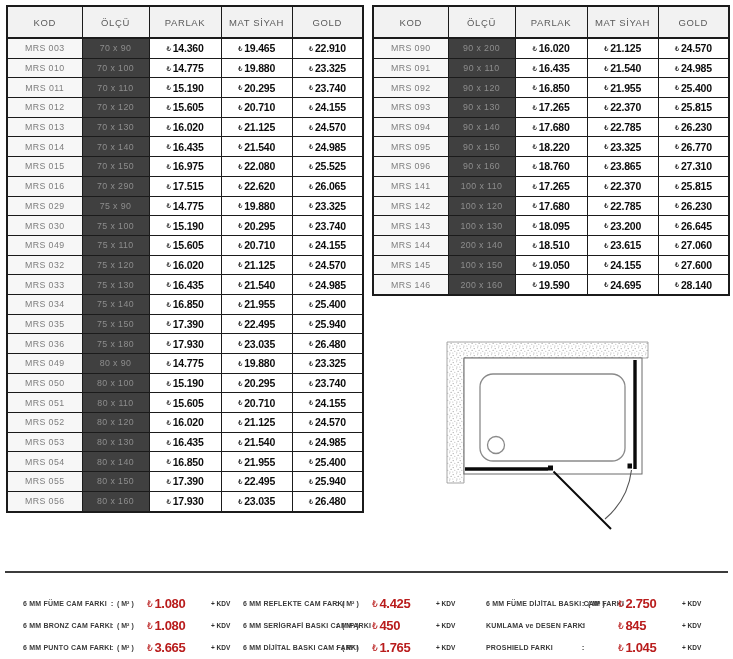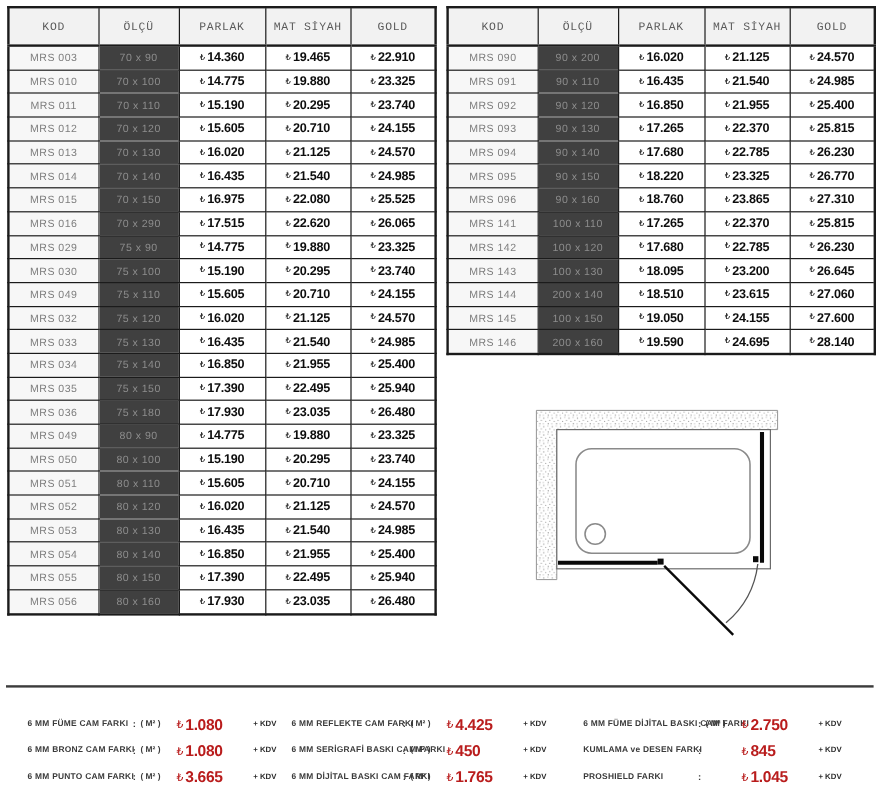--- a/index.html
+++ b/index.html
@@ -6,21 +6,21 @@
   body{width:733px;height:659px;position:relative;overflow:hidden;
        font-family:"Liberation Sans","DejaVu Sans",sans-serif;color:#111;}
 
   
   table.price-table{position:absolute;border-collapse:collapse;table-layout:fixed;
        border:2px solid #1b1b1b;background:#fff;}
   #table-left{left:6px;top:5px;width:356px;}
   #table-right{left:372px;top:5px;width:356px;}
   .price-table th{height:28px;background:#f2f2f2;color:#5a5a5a;font-weight:400;
        font-size:9.5px;letter-spacing:.6px;border:1px solid #1b1b1b;border-bottom:2px solid #1b1b1b;
-       text-align:center;font-family:Liberation Mono, monospace;}
+       text-align:center;}
   .price-table td{height:18.7px;border:1px solid #1b1b1b;text-align:center;padding:0;
        white-space:nowrap;overflow:hidden;}
   .price-table td.c-kod{background:#f7f7f7;color:#7d7d7d;font-size:8.8px;letter-spacing:.4px;}
   .price-table td.c-olcu{background:#404040;color:#8d8d8d;font-size:8.8px;letter-spacing:.4px;}
   .price-table td.c-price{background:#fff;color:#0d0d0d;font-weight:700;font-size:10.5px;letter-spacing:-0.2px;}
   .price-table td.c-price .lira{font-size:7px;font-weight:400;vertical-align:1.5px;margin-right:2px;color:#222;}
 
   
   #diagram{position:absolute;left:445px;top:333px;}
 

